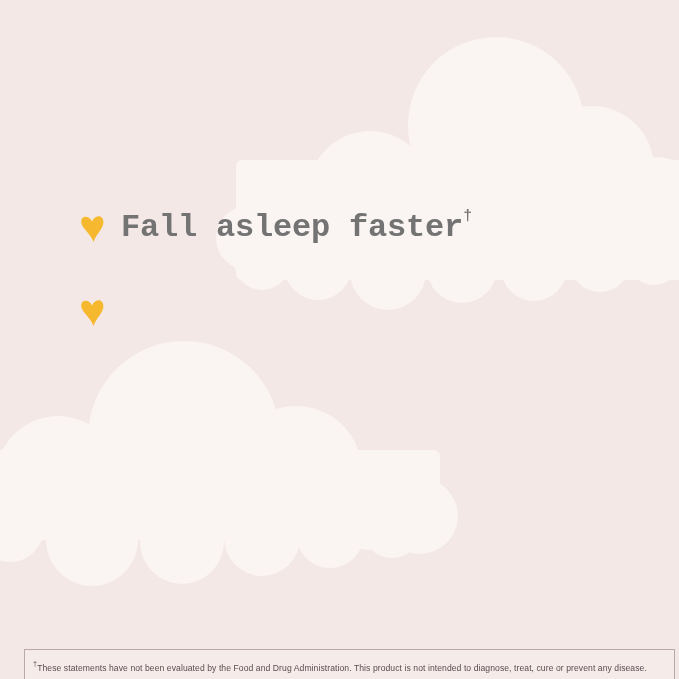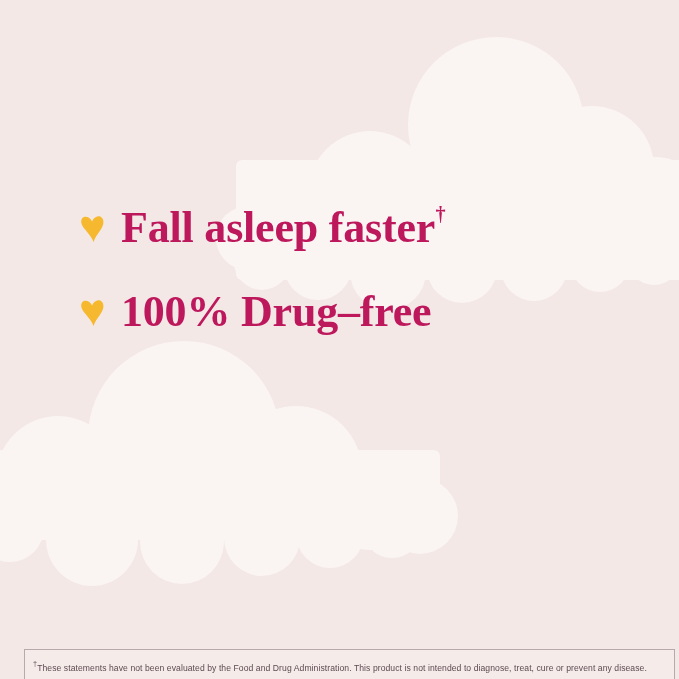--- a/index.html
+++ b/index.html
@@ -50,24 +50,24 @@
     flex: 0 0 auto;
     width: 30px;
     height: 30px;
     margin-right: 13px;
     display: block;
     position: relative;
     top: 1px;
   }
 
   .benefit-text {
-    font-family: Liberation Serif, serif;
-    font-size: 44px;
+    font-family: Liberation Mono, monospace;
+    font-size: 32px;
     font-weight: 700;
-    color: #be185d;
+    color: #737373;
     letter-spacing: -0.2px;
     line-height: 1;
     white-space: nowrap;
   }
 
   .benefit-text .sup {
     font-size: 0.46em;
     vertical-align: super;
     font-weight: 700;
     letter-spacing: 0;
@@ -175,23 +175,20 @@
     </div>
 
 
     <div class="benefit-row">
       <svg class="heart-icon" viewBox="0 0 32 32" xmlns="http://www.w3.org/2000/svg">
         <path d="M16.3 29.2c-0.5-1.6-1.9-4.0-3.8-6.6C9.9 19.0 6.0 15.3 4.4 12.0
                  2.6 8.3 3.4 4.6 6.3 3.3c2.7-1.2 5.6 0.2 7.4 2.6 0.6 0.8 1.0 1.6 1.3 2.3
                  0.4-1.0 1.0-2.2 1.9-3.3C18.6 3.0 20.6 2.0 22.7 2.4c3.2 0.6 5.0 4.0 4.3 7.9
                  -0.7 4.0-3.9 8.1-6.3 11.6-1.9 2.7-3.3 5.3-3.7 7.2-0.1 0.5-0.6 0.6-0.7 0.1z" fill="#f5b82e"></path>
       </svg>
-      <div class="benefit-text">
-        <span>100% Drug–free</span><span class="sup"></span>
-      </div>
     </div>
 
   </div>
 
   <div class="footnote-box">
     <div class="footnote-text"><span class="sup">†</span><span>These statements have not been evaluated by the Food and Drug Administration. This product is not intended to diagnose, treat, cure or prevent any disease.</span></div>
   </div>
 
 </div>
 

